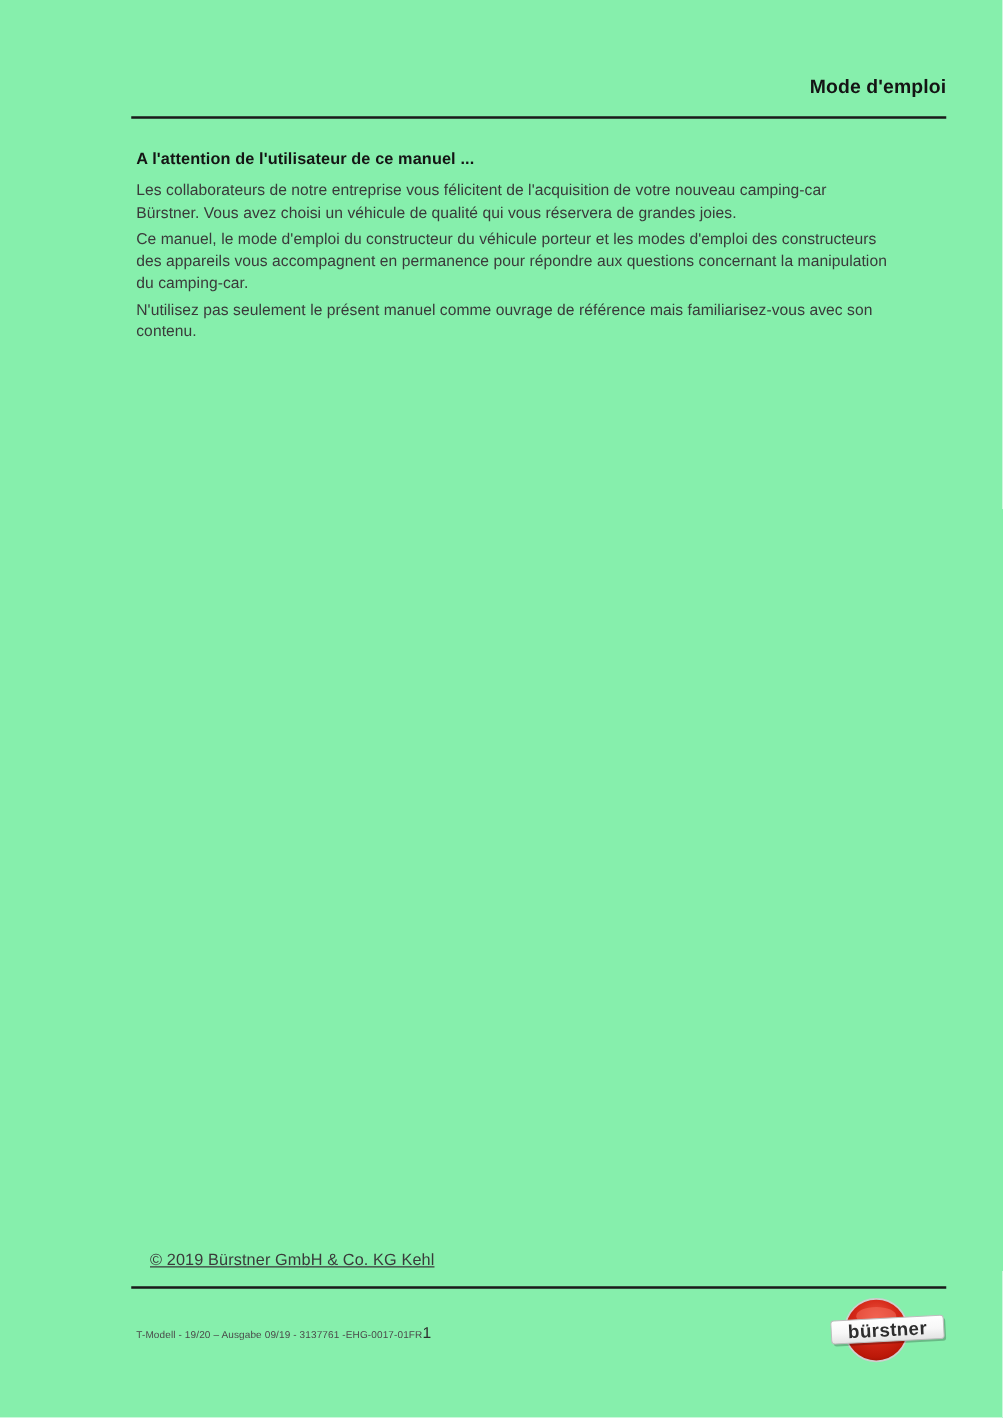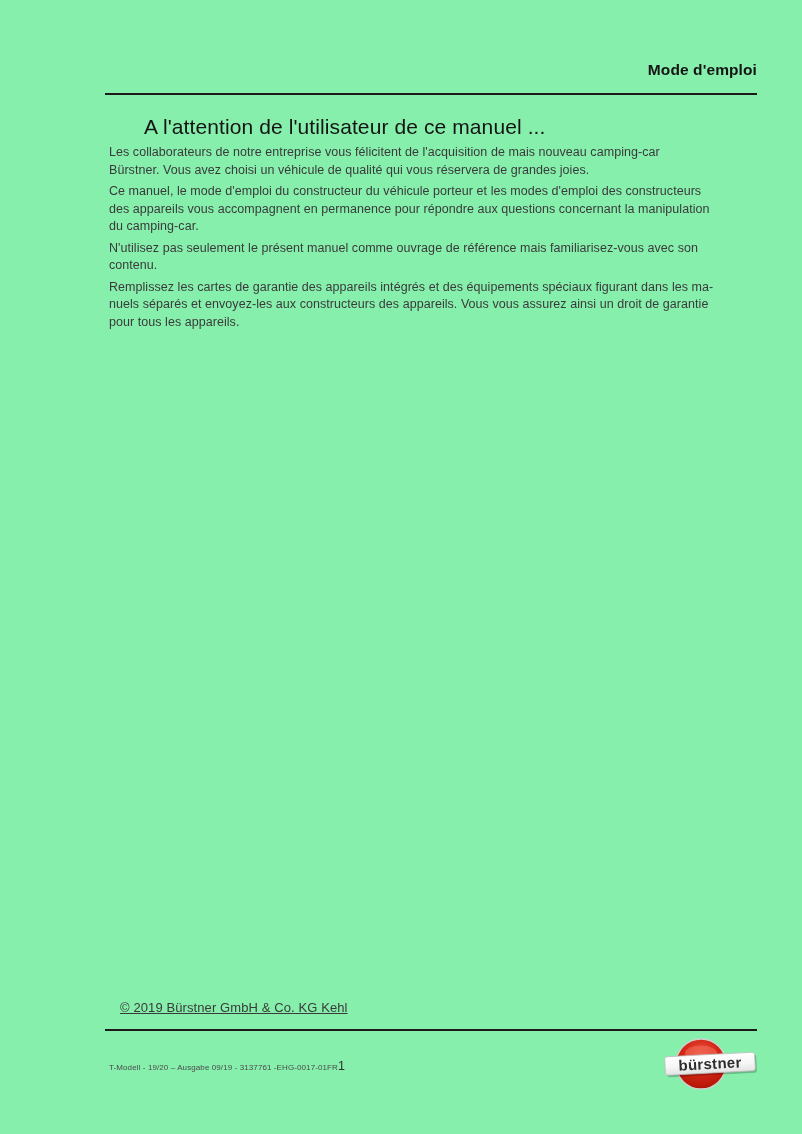--- a/index.html
+++ b/index.html
@@ -35,27 +35,26 @@
   .rule-bottom { top: 1029px; }
 
   
   .main {
     position: absolute;
     top: 117px;
     left: 109px;
     width: 660px;
   }
   .section-heading {
-    font-size: 21px;
-    font-weight: normal;
+    font-size: 13px;
+    font-weight: bold;
     color: #141414;
     line-height: 19px;
     margin-bottom: 8px;
     letter-spacing: 0.1px;
-    margin-left: 35px;
   }
   .section + .section .section-heading {
     margin-top: 14px;
   }
   .para {
     font-size: 12.5px;
     line-height: 17.5px;
     color: #3a3a3a;
     white-space: pre;
     margin-bottom: 4px;
@@ -102,33 +101,30 @@
 
 <div class="page">
 
   <div class="doc-title">Mode d'emploi</div>
   <div class="rule rule-top"></div>
 
   <div class="main">
 
     <div class="section">
       <div class="section-heading">A l'attention de l'utilisateur de ce manuel ...</div>
-      <p class="para">Les collaborateurs de notre entreprise vous félicitent de l'acquisition de mais nouveau camping-car
+      <p class="para">Les collaborateurs de notre entreprise vous félicitent de l'acquisition de votre nouveau camping-car
 Bürstner. Vous avez choisi un véhicule de qualité qui vous réservera de grandes joies.</p>
       <p class="para">Ce manuel, le mode d'emploi du constructeur du véhicule porteur et les modes d'emploi des constructeurs
 des appareils vous accompagnent en permanence pour répondre aux questions concernant la manipulation
 du camping-car.</p>
     </div>
 
     <div class="section">
       <p class="para">N'utilisez pas seulement le présent manuel comme ouvrage de référence mais familiarisez-vous avec son
 contenu.</p>
-      <p class="para">Remplissez les cartes de garantie des appareils intégrés et des équipements spéciaux figurant dans les ma-
-nuels séparés et envoyez-les aux constructeurs des appareils. Vous vous assurez ainsi un droit de garantie
-pour tous les appareils.</p>
     </div>
 
   </div>
 
   <div class="copyright">© 2019 Bürstner GmbH &amp; Co. KG Kehl</div>
 
   <div class="rule rule-bottom"></div>
 
   <div class="doc-ref-row">
     <span class="doc-ref">T-Modell - 19/20 – Ausgabe 09/19 - 3137761 -EHG-0017-01FR</span>

